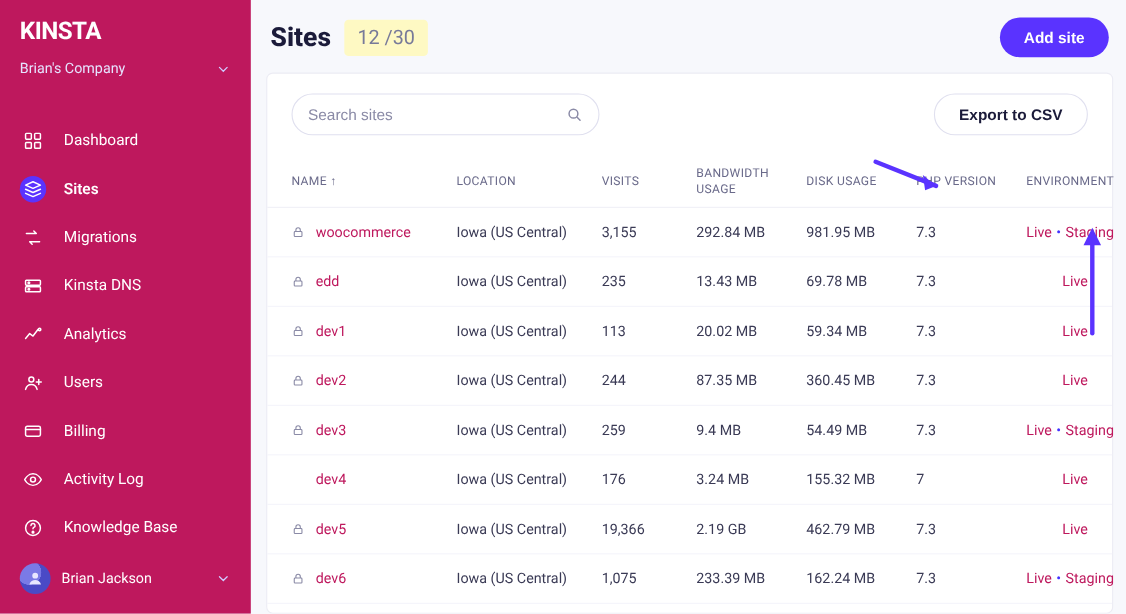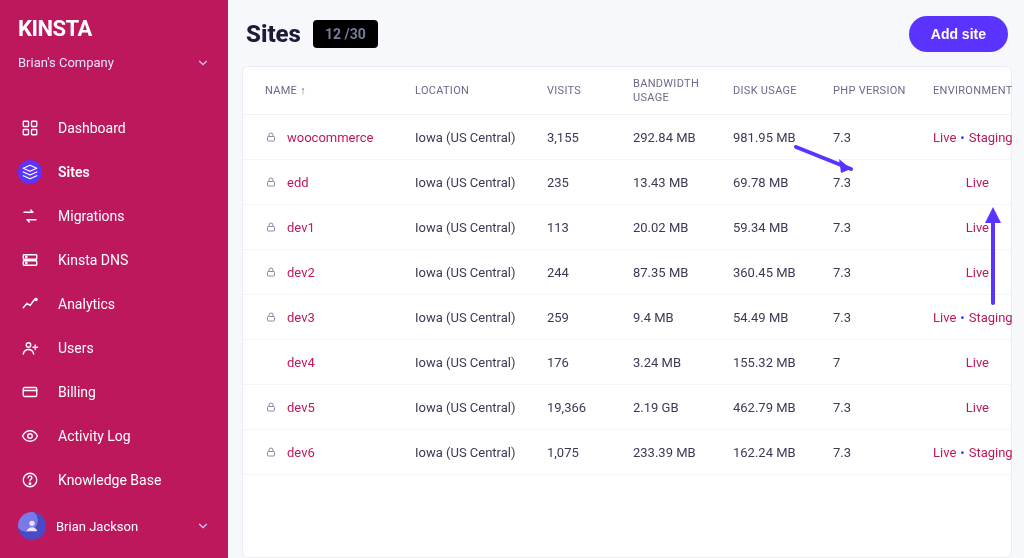--- a/index.html
+++ b/index.html
@@ -57,22 +57,22 @@
     display: inline-flex; align-items: center; justify-content: center;
   }
 
   
   .page-head {
     display: flex; align-items: center; gap: 12px;
     padding: 2px 4px 14px 4px;
   }
   .page-title { font-size: 24px; font-weight: 800; }
   .count-pill {
-    background: #000000; color: #777a99;
-    font-size: 14px; font-weight: 700;
+    background: #fef9c3; color: #777a99;
+    font-size: 18px; font-weight: 400;
     padding: 6px 12px; border-radius: 4px;
   }
   .head-spacer { flex: 1 1 auto; }
   .primary-btn {
     background: #5a33ff; color: #fff;
     border: none; border-radius: 22px;
     padding: 10px 22px; font-size: 14px; font-weight: 700;
     cursor: pointer;
   }
 
@@ -247,20 +247,31 @@
 
   <main class="main">
     <header class="page-head">
       <h1 class="page-title">Sites</h1>
       <span class="count-pill">12 /30</span>
       <span class="head-spacer"></span>
       <button class="primary-btn">Add site</button>
     </header>
 
     <section class="card">
+      <div class="card-top">
+        <label class="search">
+          <input type="text" placeholder="Search sites" style="">
+          <svg width="16" height="16" viewBox="0 0 24 24">
+              <circle cx="11" cy="11" r="6" stroke="#8a8aa6" stroke-width="2" fill="none"></circle>
+              <path d="M20 20l-4-4" stroke="#8a8aa6" stroke-width="2" stroke-linecap="round"></path>
+            </svg>
+        </label>
+        <span style="flex:1"></span>
+        <button class="ghost-btn">Export to CSV</button>
+      </div>
 
       <div class="table">
         <div class="thead">
           <div class="th">NAME ↑</div>
           <div class="th">LOCATION</div>
           <div class="th">VISITS</div>
           <div class="th">BANDWIDTH USAGE</div>
           <div class="th">DISK USAGE</div>
           <div class="th">PHP VERSION</div>
           <div class="th env-col" style="justify-self:end;text-align:right">ENVIRONMENT</div>

